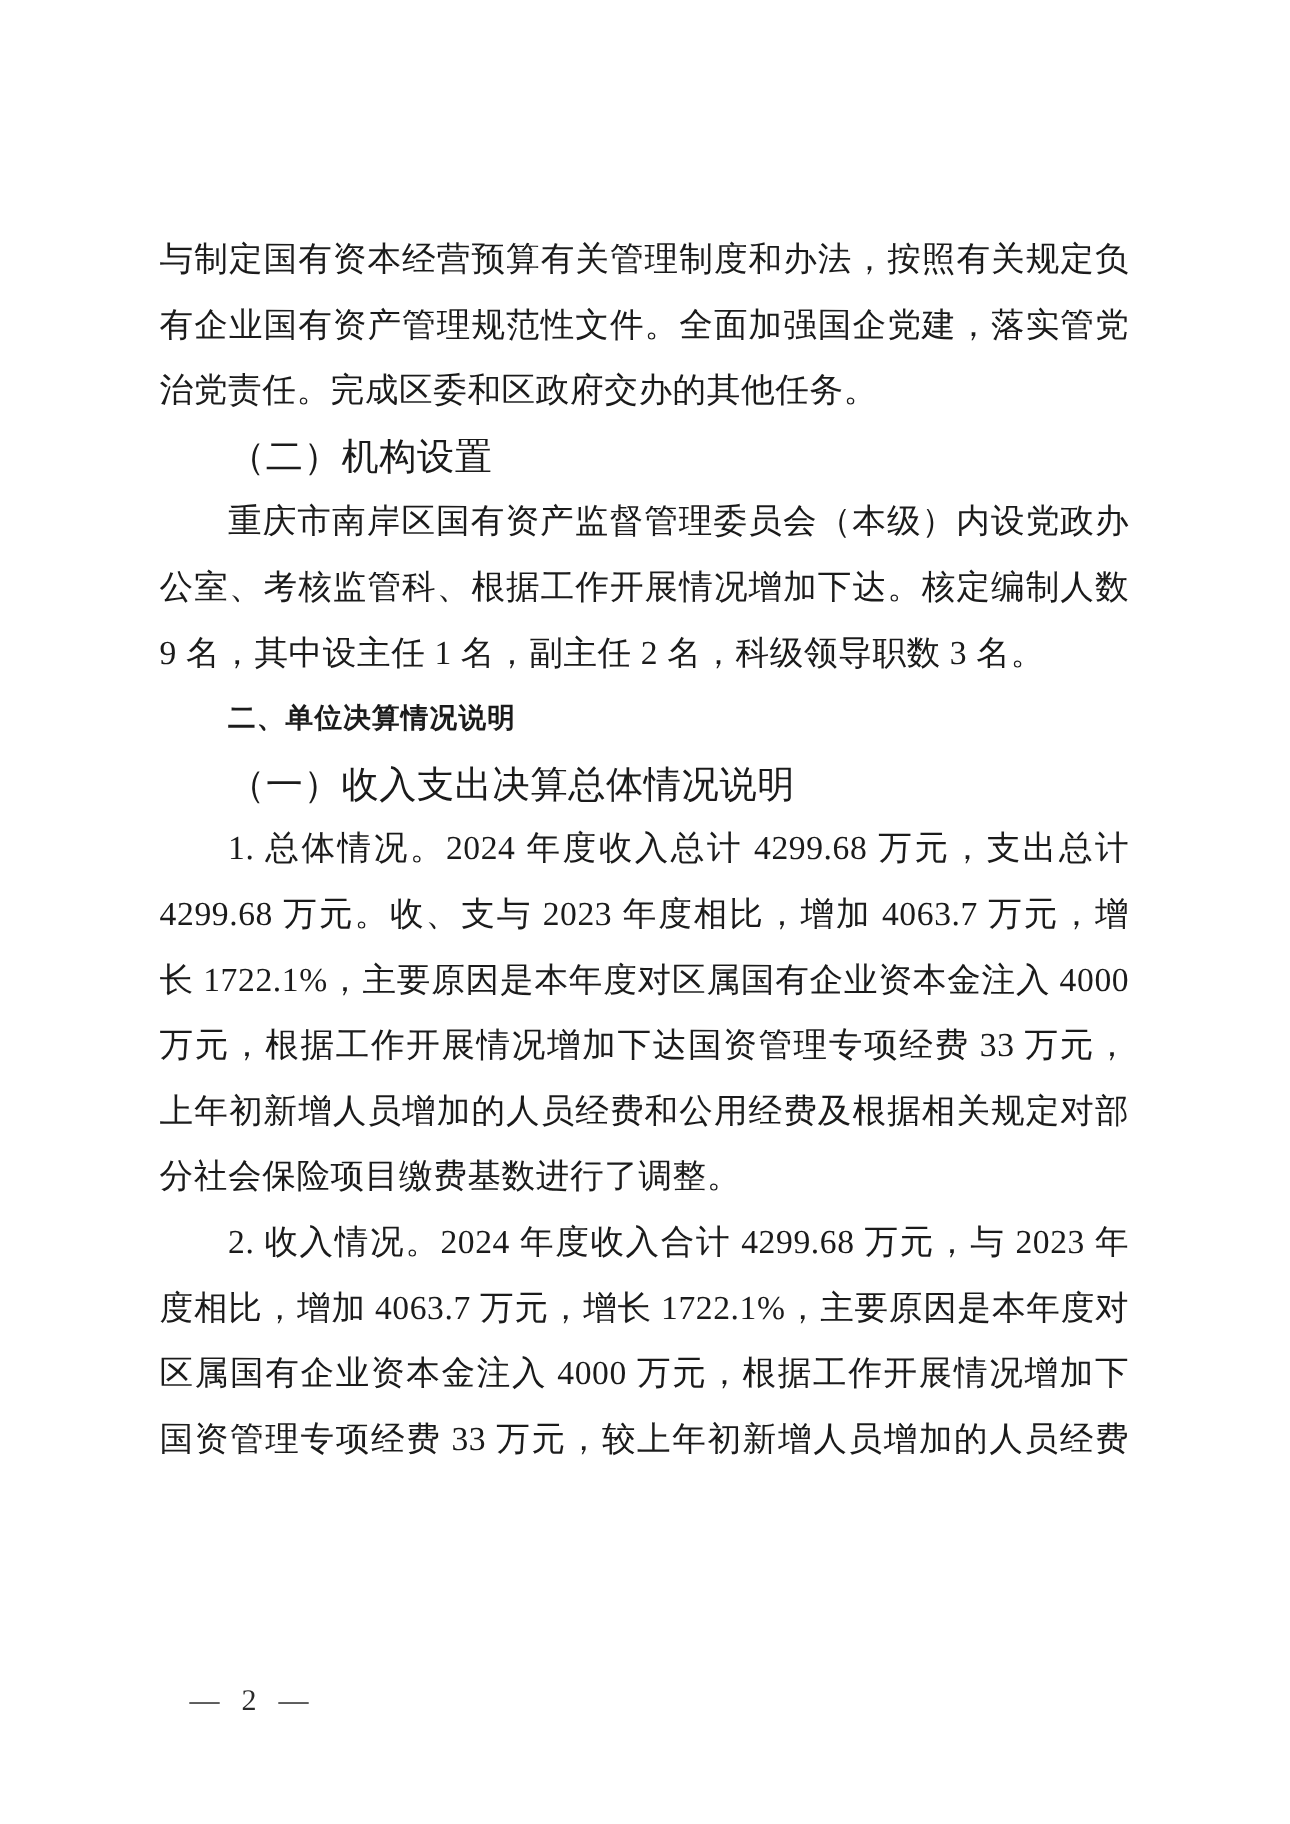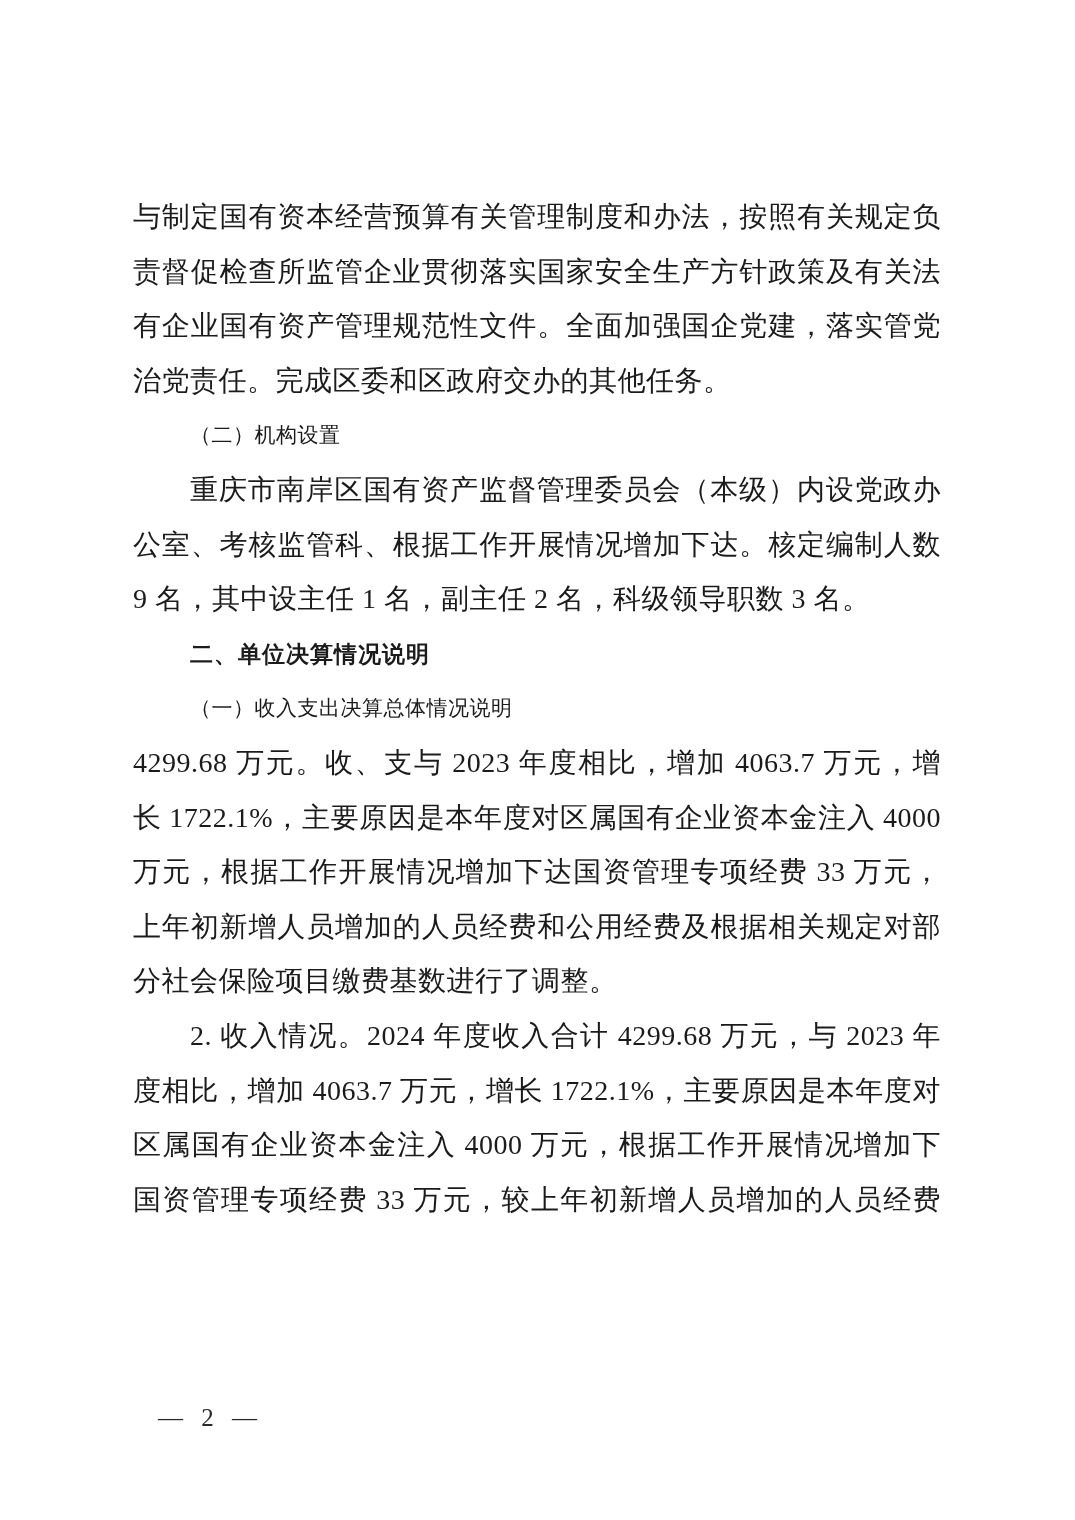--- a/index.html
+++ b/index.html
@@ -31,21 +31,21 @@
     letter-spacing: 0.5px;
   }
   .line.j {
     text-align: justify;
     text-align-last: justify;
   }
   .line.indent {
     padding-left: 57px;
   }
   .line.heading-kai {
-    font-size: 21px;
+    font-size: 31px;
   }
   .line.heading-hei {
     font-family: "DejaVu Sans", "Liberation Sans", sans-serif;
     font-weight: 700;
     font-size: 23px;
     letter-spacing: 1px;
   }
   .footer {
     position: absolute;
     left: 158px;
@@ -55,29 +55,29 @@
     color: #2a2a2a;
     letter-spacing: 6px;
   }
 </style>
 </head>
 <body>
 
 <div class="page">
   <div class="text-block" id="body-lines">
       <div class="line body j">与制定国有资本经营预算有关管理制度和办法，按照有关规定负</div>
-      <div class="line body j">责督促检查所监管企业贯彻落实国家安全生产方针政策及有关法</div>
       <div class="line body j">有企业国有资产管理规范性文件。全面加强国企党建，落实管党</div>
       <div class="line body">治党责任。完成区委和区政府交办的其他任务。</div>
       <div class="line heading-kai indent">（二）机构设置</div>
       <div class="line body indent j">重庆市南岸区国有资产监督管理委员会（本级）内设党政办</div>
       <div class="line body j">公室、考核监管科、根据工作开展情况增加下达。核定编制人数</div>
       <div class="line body">9 名，其中设主任 1 名，副主任 2 名，科级领导职数 3 名。</div>
       <div class="line heading-hei indent">二、单位决算情况说明</div>
       <div class="line heading-kai indent">（一）收入支出决算总体情况说明</div>
+      <div class="line body indent j">1. 总体情况。2024 年度收入总计 4299.68 万元，支出总计</div>
       <div class="line body j">4299.68 万元。收、支与 2023 年度相比，增加 4063.7 万元，增</div>
       <div class="line body j">长 1722.1%，主要原因是本年度对区属国有企业资本金注入 4000</div>
       <div class="line body j">万元，根据工作开展情况增加下达国资管理专项经费 33 万元，较</div>
       <div class="line body j">上年初新增人员增加的人员经费和公用经费及根据相关规定对部</div>
       <div class="line body">分社会保险项目缴费基数进行了调整。</div>
       <div class="line body indent j">2. 收入情况。2024 年度收入合计 4299.68 万元，与 2023 年</div>
       <div class="line body j">度相比，增加 4063.7 万元，增长 1722.1%，主要原因是本年度对</div>
       <div class="line body j">区属国有企业资本金注入 4000 万元，根据工作开展情况增加下达</div>
       <div class="line body j">国资管理专项经费 33 万元，较上年初新增人员增加的人员经费和</div>
     </div>

